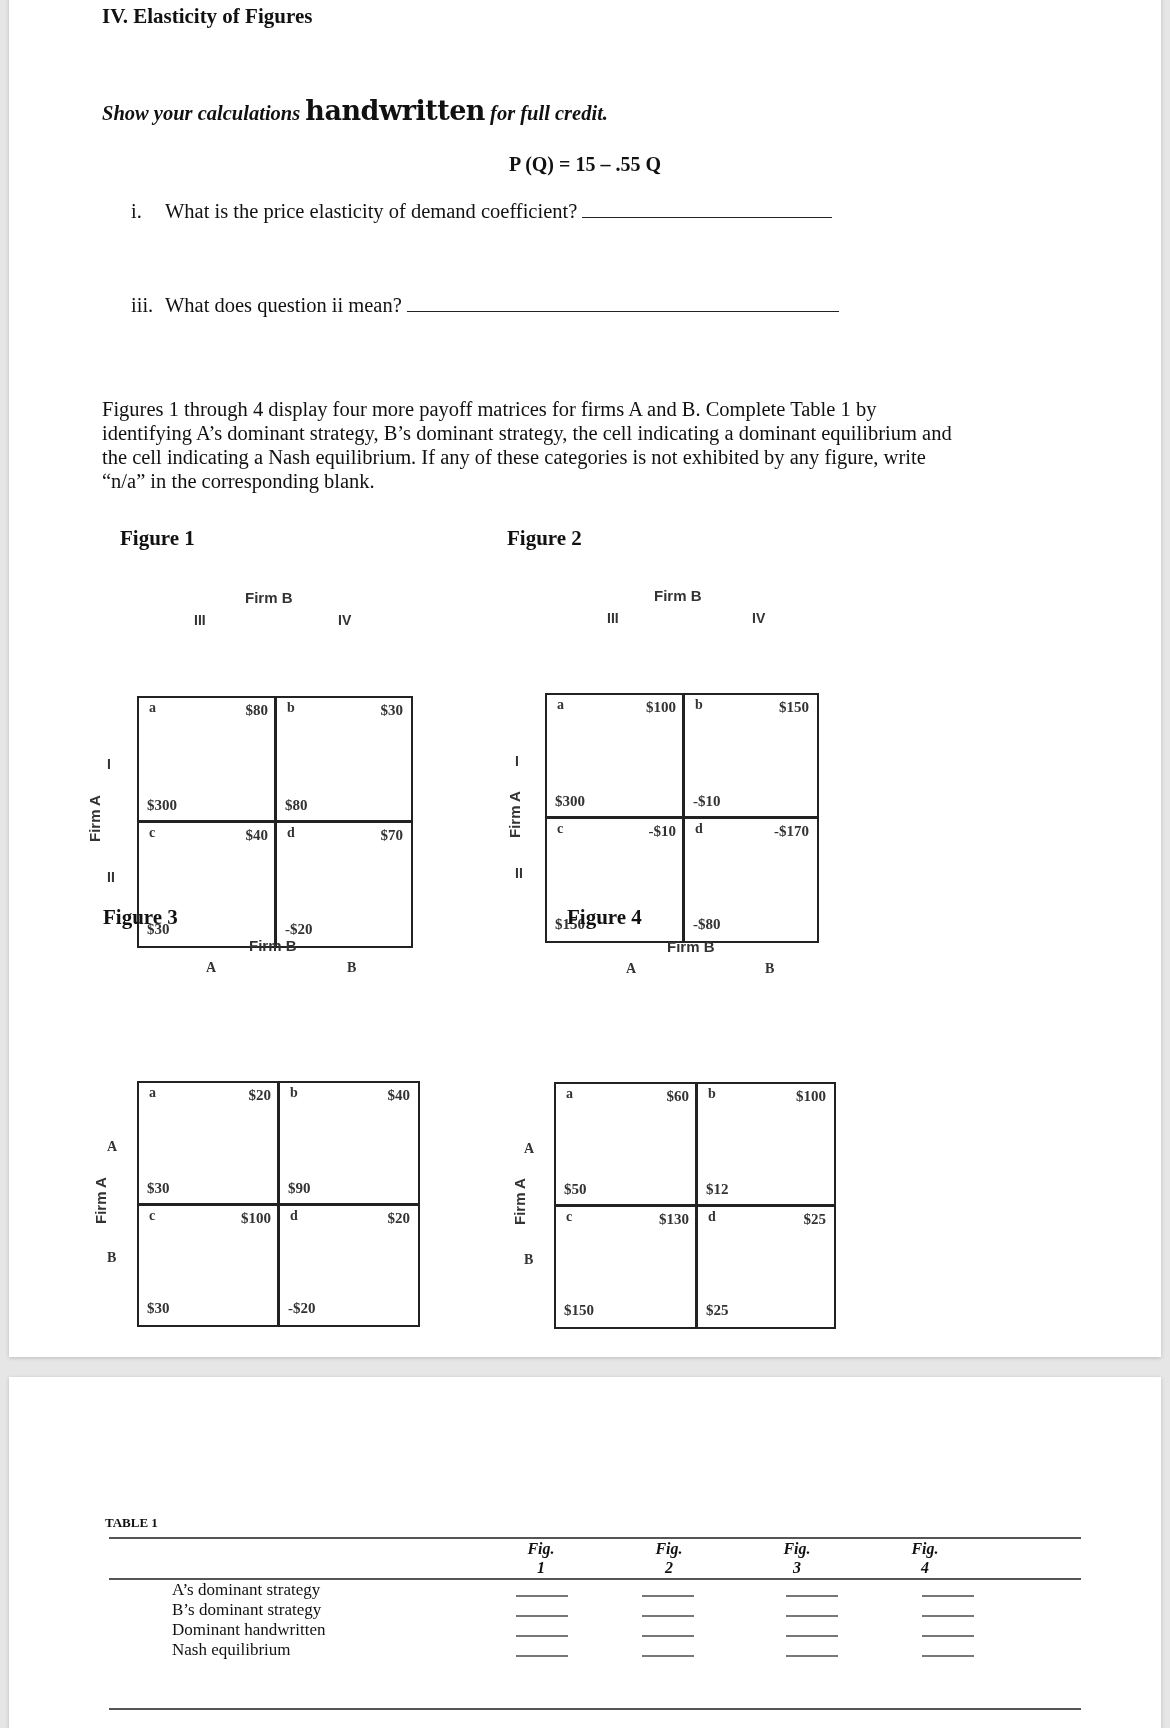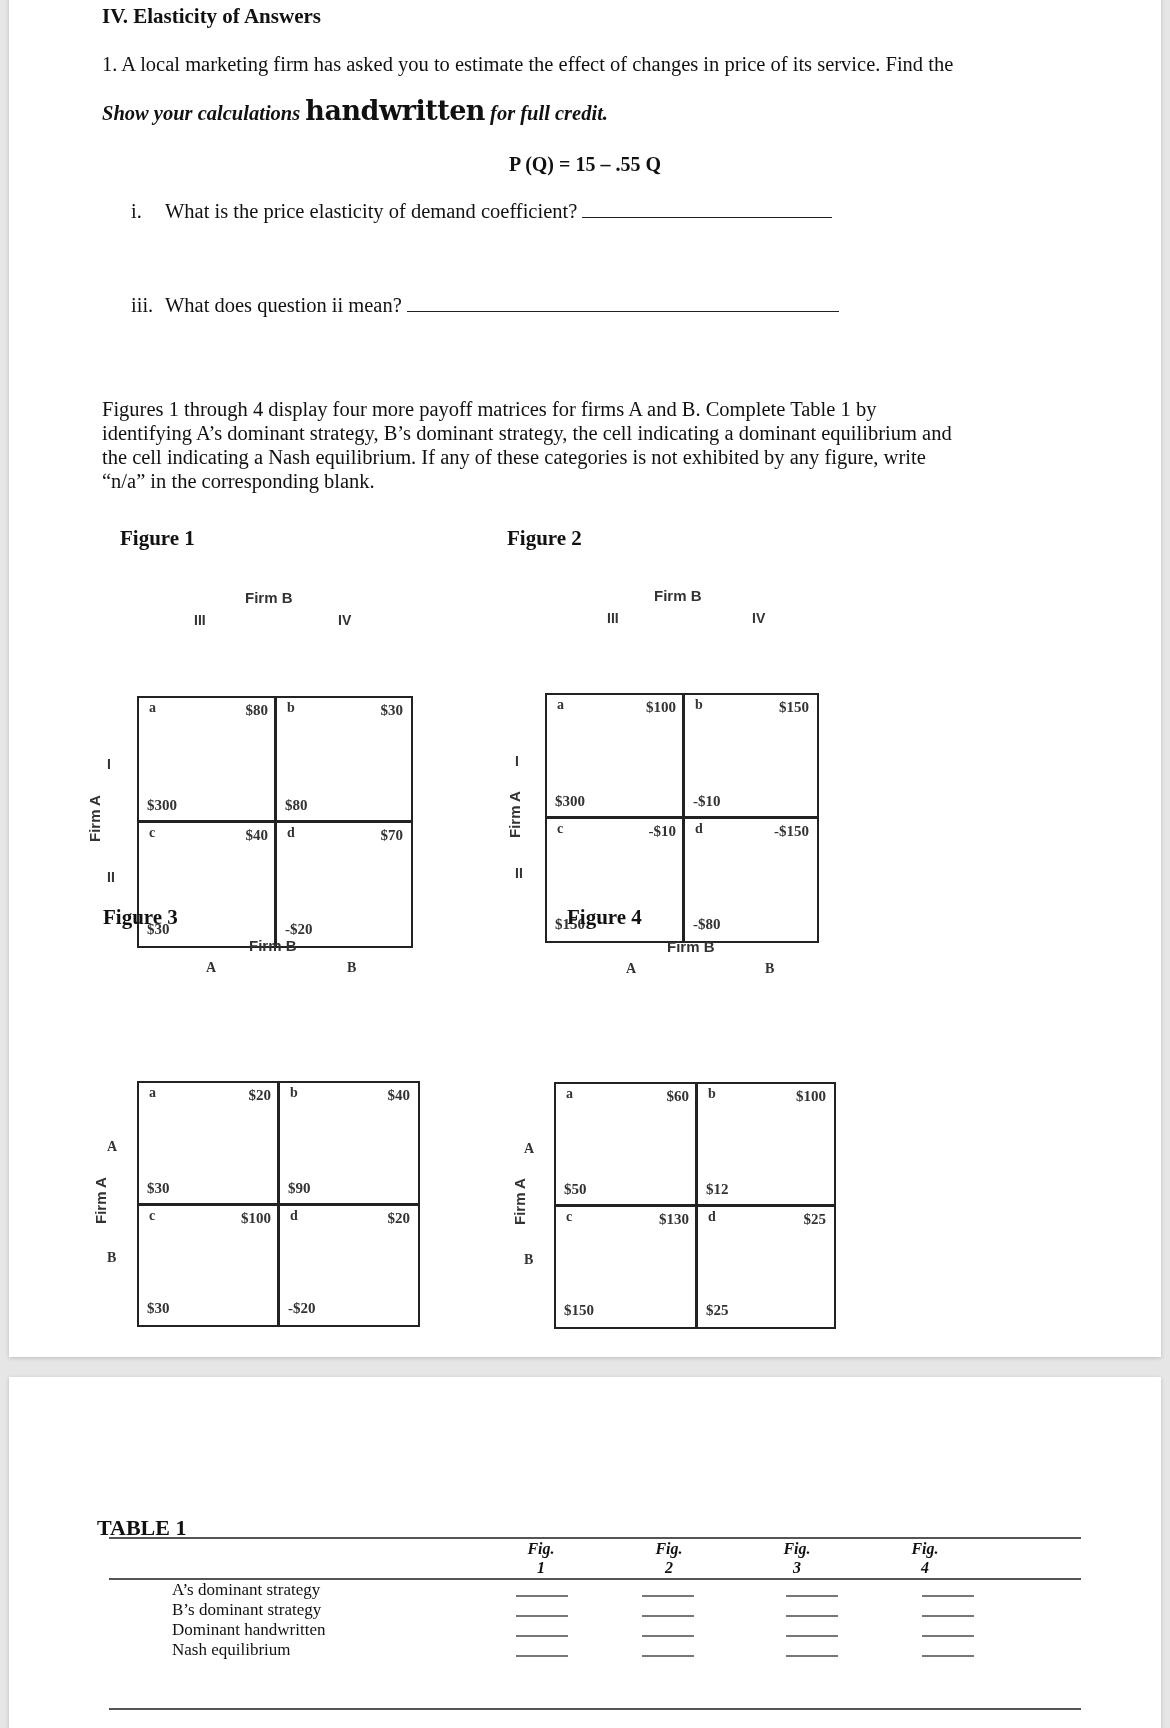--- a/index.html
+++ b/index.html
@@ -35,23 +35,22 @@
   .tbl-rule { position: absolute; left: 100px; width: 972px; background: #555; height: 2px; }
   .tbl-row-lbl { font-size: 17px; line-height: 20px; }
   .tbl-head { font-size: 16px; font-style: italic; font-weight: bold; text-align: center; line-height: 19px; width: 60px; }
   .tbl-blank { position: absolute; width: 52px; height: 1.5px; background: #777; }
 </style>
 </head>
 <body>
 
 <div class="page" id="page1">
 
-  <div class="abs h-sec" style="left:93px; top:14px;">IV. Elasticity of Answers</div>
-
-  <div class="abs para" style="left:93px; top:61px;">1. A local marketing firm has asked you to estimate the effect of changes in price of its service. Find the</div>
+  <div class="abs h-sec" style="left:93px; top:14px;">IV. Elasticity of Figures</div>
+
   <div class="abs para" style="left:93px; top:108px; font-weight:bold; font-style:italic;">
     <span>Show your calculations </span><span class="hw" style="font-style:normal;">handwritten</span><span> for full credit.</span>
   </div>
 
   <div class="abs" style="left:0; width:1152px; text-align:center; top:163px; font-size:20px; font-weight:bold;">P (Q) = 15 – .55 Q</div>
 
   <div class="abs para" style="left:122px; top:208px;">
     <span style="display:inline-block; width:34px;">i.</span><span>What is the price elasticity of demand coefficient?</span>
     <span class="blank" style="width:250px;"></span>
   </div>
@@ -120,21 +119,21 @@
             <div class="pb sans" style="font-family: &quot;Liberation Serif&quot;, serif;">$150</div>
             <div class="pa sans" style="font-family: &quot;Liberation Serif&quot;, serif;">-$10</div>
           </div>
           <div class="cell" style="left:0px;top:124px;width:137px;height:122px;">
             <div class="lbl" style="">c</div>
             <div class="pb sans" style="font-family: &quot;Liberation Serif&quot;, serif;">-$10</div>
             <div class="pa sans" style="font-family: &quot;Liberation Serif&quot;, serif;">$150</div>
           </div>
           <div class="cell" style="left:138px;top:124px;width:132px;height:122px;">
             <div class="lbl" style="">d</div>
-            <div class="pb sans" style="font-family: &quot;Liberation Serif&quot;, serif;">-$150</div>
+            <div class="pb sans" style="font-family: &quot;Liberation Serif&quot;, serif;">-$170</div>
             <div class="pa sans" style="font-family: &quot;Liberation Serif&quot;, serif;">-$80</div>
           </div>
         </div>
       </div>
       <div style="position:absolute;left:0;top:0;">
         <div class="abs fig-title" style="left:94px;top:915px;">Figure 3</div>
         <div class="abs sans firmb" style="left:240px;top:947px;">Firm B</div>
         <div class="abs strat" style="left:197px;top:970px;">A</div>
         <div class="abs strat" style="left:338px;top:970px;">B</div>
         <div class="abs sans firma" style="left:83px;top:1233.68px;">Firm A</div>
@@ -195,21 +194,21 @@
             <div class="lbl" style="">d</div>
             <div class="pb" style="">$25</div>
             <div class="pa" style="">$25</div>
           </div>
         </div>
       </div>
     </div>
 </div>
 
 <div class="page" id="page2">
-  <div class="abs" style="left:88px; top:138px; font-size:22px; font-weight:bold;">TABLE 1</div>
+  <div class="abs" style="left:96px; top:138px; font-size:13px; font-weight:bold;">TABLE 1</div>
   <div class="tbl-rule" style="top:160px;"></div>
 
   <div class="abs tbl-head" style="left:502px; top:162px;">
     <div>Fig.</div>
     <div>1</div>
   </div>
   <div class="abs tbl-head" style="left:630px; top:162px;">
     <div>Fig.</div>
     <div>2</div>
   </div>

